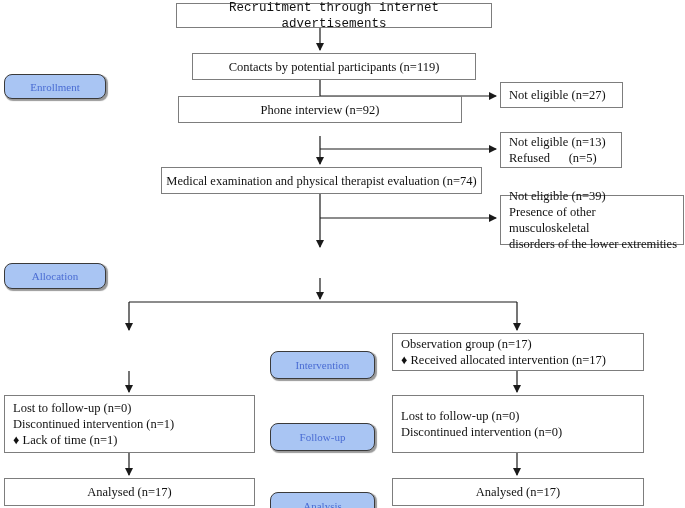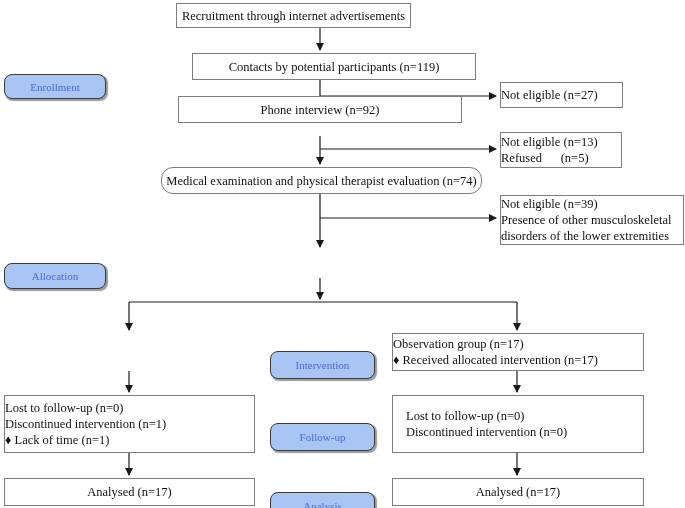--- a/index.html
+++ b/index.html
@@ -18,37 +18,37 @@
     background:#ffffff;
     border:1px solid #7d7d7d;
     font-size:12.5px;
     line-height:16px;
     white-space:pre-wrap;
     display:flex;
     flex-direction:column;
     justify-content:center;
   }
   .node.center{align-items:center;text-align:center;}
-  .node.left{align-items:flex-start;text-align:left;padding-right:4px;}
+  .node.left{align-items:flex-start;text-align:left;padding-left:8px;padding-right:4px;}
   .stage{
     position:absolute;
     box-sizing:border-box;
     background:var(--stage-fill,#a9c5f3);
     border:1.5px solid #3a3a3a;
     border-radius:8px;
     box-shadow:1.5px 1.5px 1px #9a9a9a;
     color:var(--stage-text,#4a6cd3);
     font-size:11px;
     display:flex;align-items:center;justify-content:center;margin-top:16px;
   }
   
-  .n-recruitment{left:176px;top:3px;width:235px;height:25px;}
+  .n-recruitment{left:176px;top:3px;width:316px;height:25px;font-family:Liberation Mono, monospace;}
   .n-contacts{left:192px;top:53px;width:284px;height:27px;}
   .n-phone{left:178px;top:96px;width:284px;height:27px;}
-  .n-medical{left:161px;top:167px;width:321px;height:27px;border-radius:12px;}
+  .n-medical{left:161px;top:167px;width:321px;height:27px;}
   .n-randomized{left:255px;top:250px;width:130px;height:28px;}
   .n-ne27{left:500px;top:82px;width:123px;height:26px;}
   .n-ne13{left:500px;top:132px;width:122px;height:36px;}
   .n-ne39{left:500px;top:195px;width:184px;height:50px;}
   .n-control{left:4px;top:333px;width:251px;height:38px;}
   .n-observation{left:392px;top:333px;width:252px;height:38px;}
   .n-fuL{left:4px;top:395px;width:251px;height:58px;}
   .n-fuR{left:392px;top:395px;width:252px;height:58px;padding-left:13px;}
   .n-anL{left:4px;top:478px;width:251px;height:28px;}
   .n-anR{left:392px;top:478px;width:252px;height:28px;}

